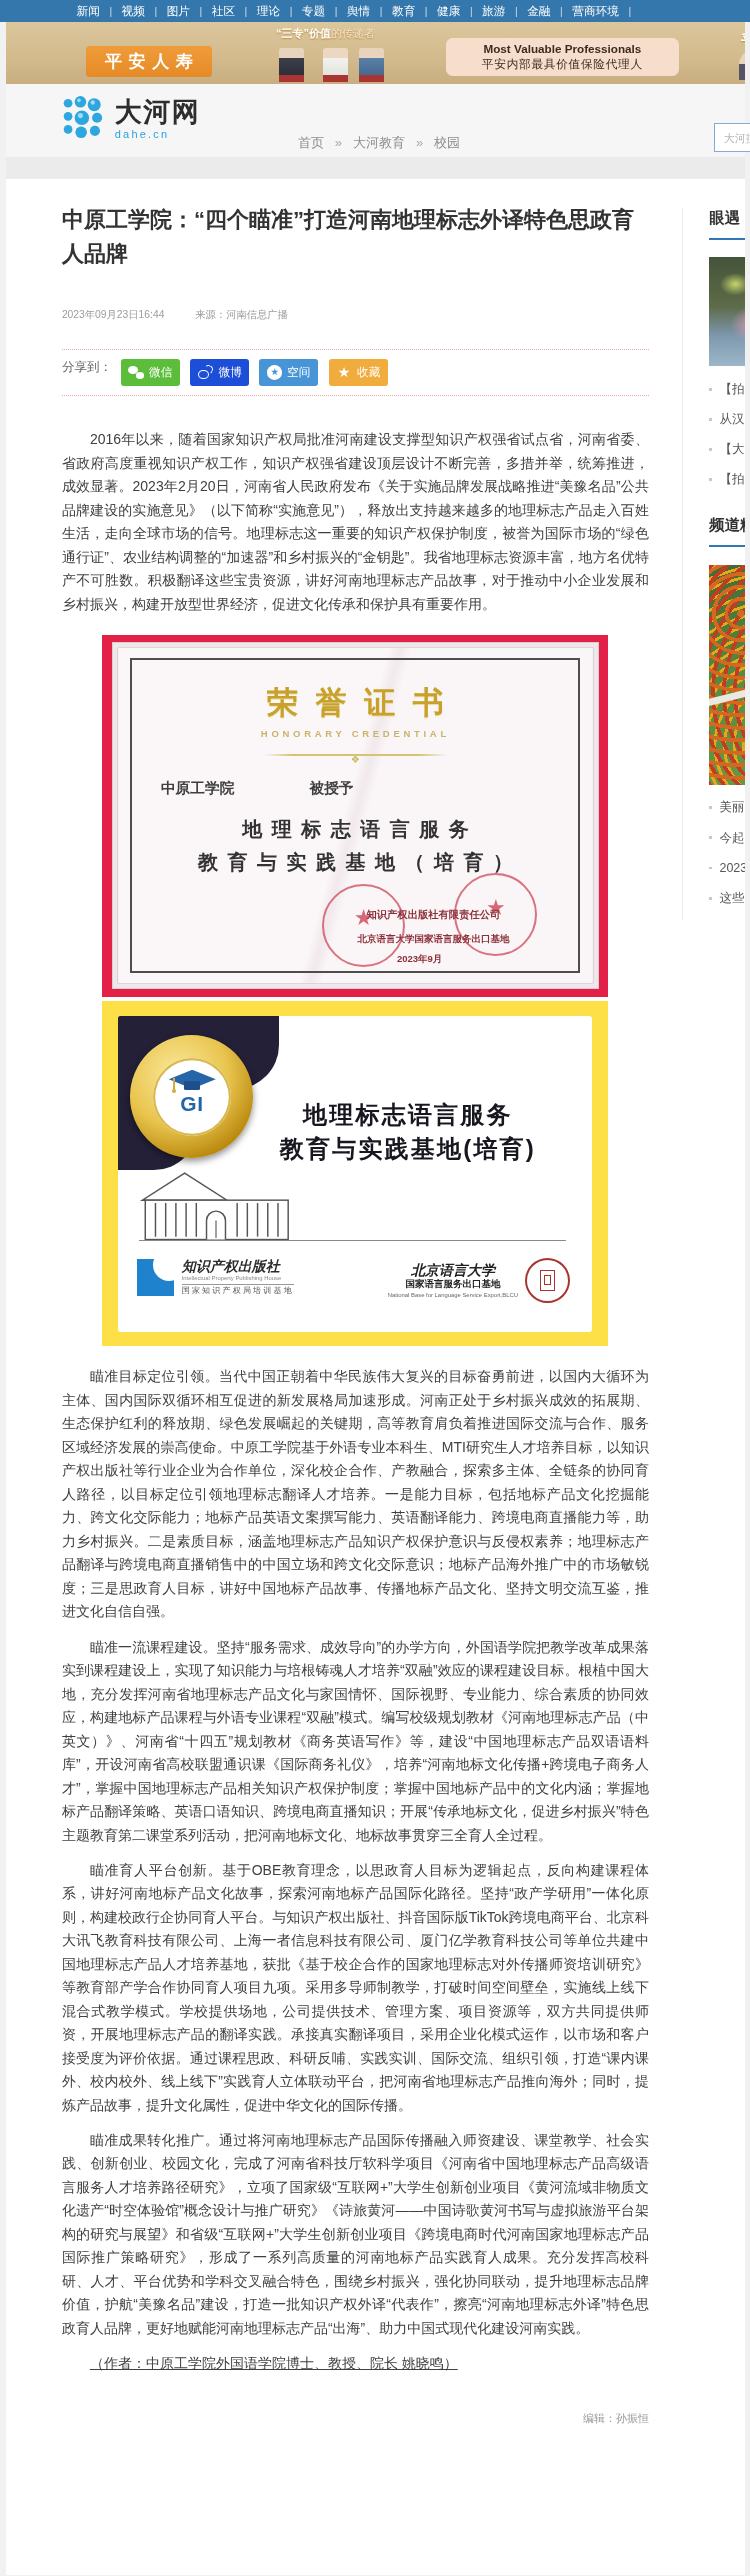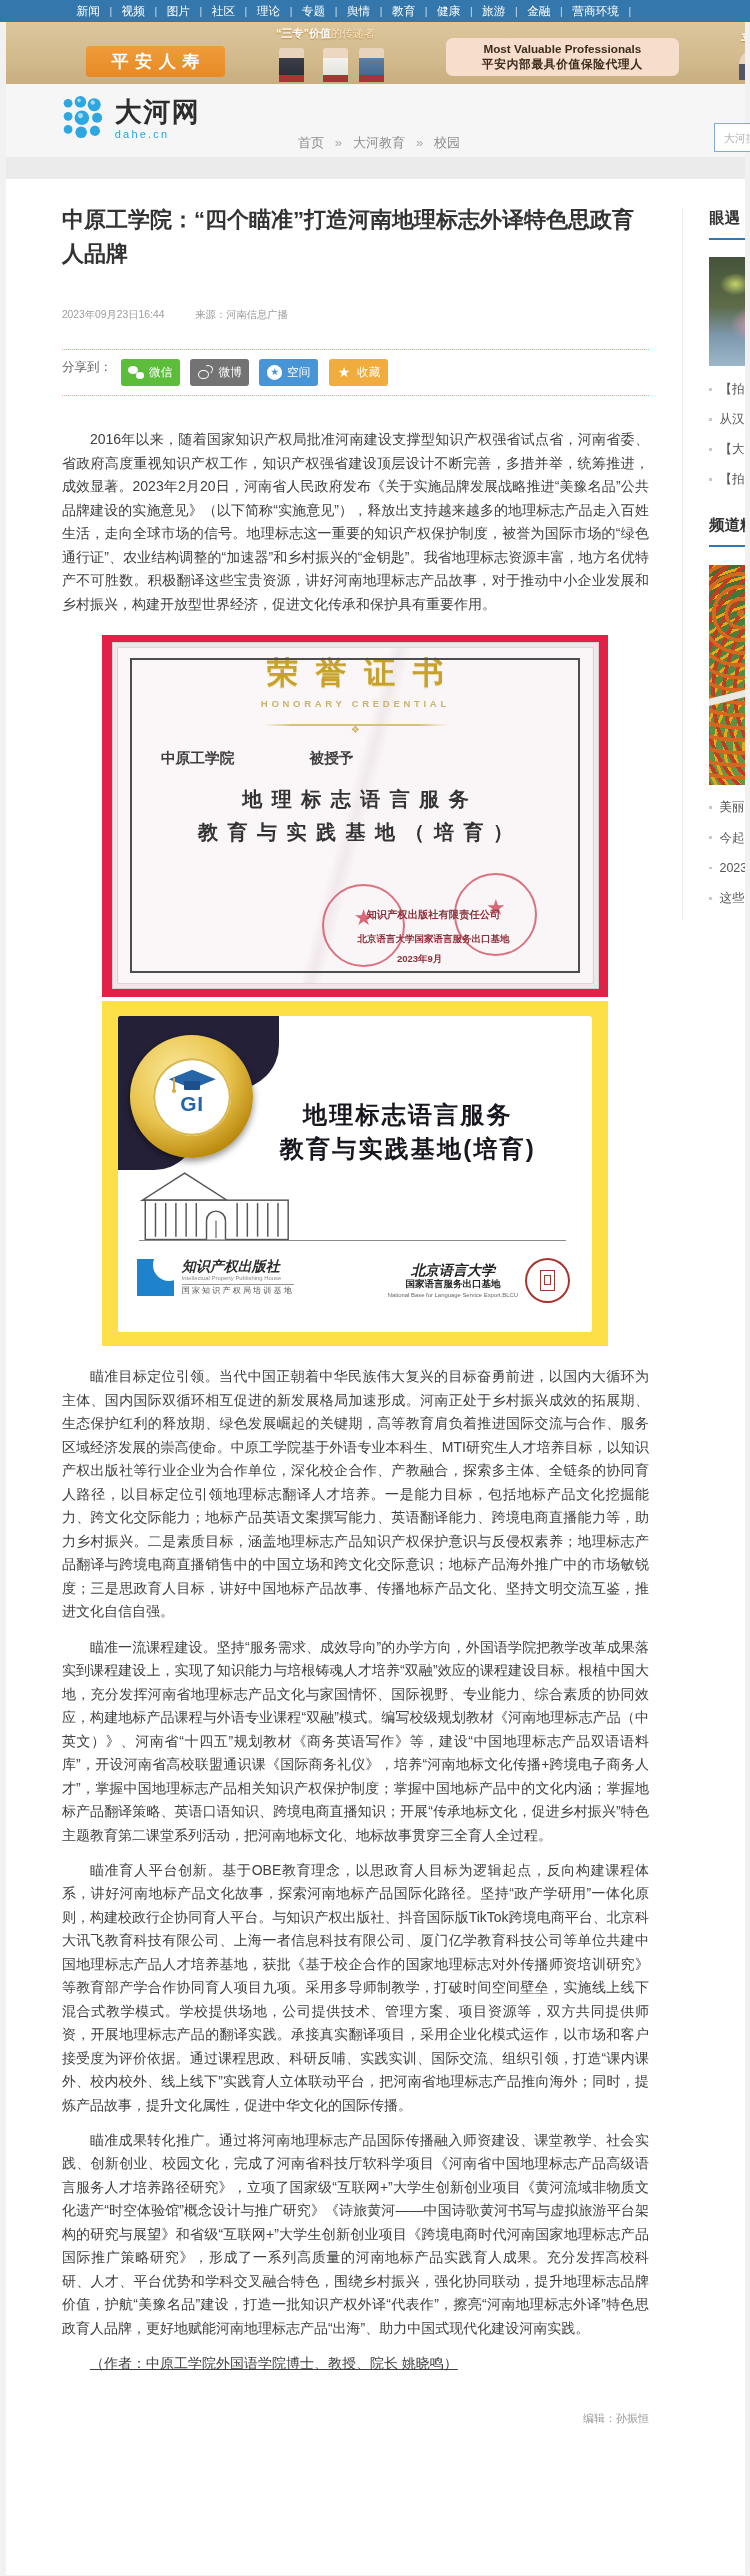--- a/index.html
+++ b/index.html
@@ -9,30 +9,30 @@
     font-family:"Liberation Sans","DejaVu Sans",sans-serif;
     -webkit-text-size-adjust:none;
   }
   
   .topnav{height:22px;background:#3477ac;display:flex;align-items:center;padding-left:67px;box-sizing:border-box;color:#fff;font-size:11.7px;white-space:nowrap;overflow:hidden;}
   .topnav .item{padding:0 9.5px;cursor:pointer;}
   .topnav .sep{color:rgba(255,255,255,.75);font-size:10.3px;}
   
   .banner{height:62px;margin:0 5.9px;position:relative;overflow:hidden;
     background:linear-gradient(180deg,#dcc69c 0%,#d2ba8d 60%,#c8ae80 100%);}
-  .banner .brand{position:absolute;left:80px;top:24px;width:139px;height:31px;background:linear-gradient(180deg,#ef9c3a,#e68a26);border-radius:3.7px;color:#fff;font-size:17px;font-weight:bold;letter-spacing:6.6px;display:flex;align-items:center;justify-content:center;text-indent:6.6px;}
+  .banner .brand{position:absolute;left:80px;top:24px;width:126px;height:31px;background:linear-gradient(180deg,#ef9c3a,#e68a26);border-radius:3.7px;color:#fff;font-size:17px;font-weight:bold;letter-spacing:6.6px;display:flex;align-items:center;justify-content:center;text-indent:6.6px;}
   .banner .slogan{position:absolute;left:270px;top:4.4px;font-size:11px;font-weight:bold;color:#fff;text-shadow:0 0.7px 1.5px #b9822f;}
   .banner .slogan .rest{color:#f3e6cf;font-weight:normal;}
   .banner .person{position:absolute;top:26.4px;width:25px;height:34px;border-radius:2.9px 2.9px 0 0;}
   .banner .p1{left:273px;background:linear-gradient(180deg,#e8d3bd 0 30%,#3c3f4a 30%,#2c2f3a 80%,#a33 80%);}
   .banner .p2{left:317px;background:linear-gradient(180deg,#ecd7c0 0 30%,#f2f2ee 30%,#e3e3de 80%,#a33 80%);}
   .banner .p3{left:353px;background:linear-gradient(180deg,#e8d3bd 0 30%,#5a7fa8 30%,#46698e 80%,#a33 80%);}
   .banner .mvp{position:absolute;left:440px;top:16px;width:233px;height:38px;background:#f7ddcb;border-radius:6.6px;display:flex;flex-direction:column;align-items:center;justify-content:center;color:#3c2c1e;}
   .banner .mvp .en{font-size:11.7px;font-weight:bold;line-height:14.7px;}
-  .banner .mvp .cn{font-size:11.7px;line-height:14.7px;letter-spacing:0.7px;font-weight:bold;}
+  .banner .mvp .cn{font-size:11.7px;line-height:14.7px;letter-spacing:0.7px;}
   .banner .rfrag{position:absolute;left:735px;top:8.8px;color:#fff;background:transparent;font-size:14.7px;font-weight:bold;text-shadow:0 0.7px 1.5px #b9822f;}
   .banner .rhead{position:absolute;left:733px;top:29px;width:22px;height:29px;border-radius:50% 50% 0 0;background:linear-gradient(180deg,#e9d4be 0 45%,#556 45%);}
   
   .siteheader{height:73px;margin:0 5.9px;background:#f6f6f6;position:relative;}
   .logo{position:absolute;left:56px;top:11.7px;display:flex;align-items:flex-start;cursor:pointer;}
   .logo .ltext{margin-left:5.9px;}
   .logo .lname{font-size:27px;font-weight:bold;color:#2d2d2d;letter-spacing:1.5px;line-height:32px;}
   .logo .ldomain{font-size:11px;color:#2aa3dd;letter-spacing:2.2px;line-height:13.2px;}
   .breadcrumb{position:absolute;left:292px;top:50px;font-size:13px;color:#8d8d8d;}
   .breadcrumb .bsep{color:#aaa;margin:0 7.3px;}
@@ -43,38 +43,38 @@
   .grayband{height:22px;margin:0 5.9px;background:#ebebeb;}
   
   .content{margin:0 5.9px;background:#fff;position:relative;height:2396px;overflow:hidden;}
   .article{position:absolute;left:56px;top:0;width:587px;}
   .article-title{padding-top:9.5px;font-size:22px;line-height:34px;font-weight:bold;color:#333;}
   .meta{margin-top:37px;font-size:10.3px;color:#9c9c9c;}
   .meta .src{margin-left:28px;}
   .share{margin-top:26.4px;border-top:0.7px dotted #f0a6a6;border-bottom:0.7px dotted #f0a6a6;padding:9.5px 0;display:flex;}
   .share-label{font-size:12.5px;color:#666;margin-right:8.8px;}
   .share-btn{height:26.4px;min-width:59px;border-radius:2.9px;color:#fff;display:flex;align-items:center;justify-content:center;gap:5.1px;font-size:11.7px;margin-right:10.3px;cursor:pointer;padding:0 7.3px;box-sizing:border-box;}
-  .btn-wechat{background:#5bbd3a;} .btn-weibo{background:#737373;}
+  .btn-wechat{background:#5bbd3a;} .btn-weibo{background:#1d4ed8;}
   .btn-qzone{background:#4795d6;} .btn-fav{background:#f0ac3c;}
   .ic{width:16px;height:14.7px;position:relative;display:inline-block;flex:none;}
   .ic-wechat::before{content:"";position:absolute;left:0;top:0.7px;width:10.3px;height:8.8px;background:#fff;border-radius:50%;}
   .ic-wechat::after{content:"";position:absolute;right:0;bottom:0.7px;width:8px;height:6.6px;background:#fff;border-radius:50%;}
   .ic-weibo::before{content:"";position:absolute;left:0.7px;bottom:0.7px;width:8.8px;height:7.3px;border:1.5px solid #fff;border-radius:50%;}
   .ic-weibo::after{content:"";position:absolute;right:0.7px;top:0;width:6.6px;height:6.6px;border:1.5px solid #fff;border-left-color:transparent;border-bottom-color:transparent;border-radius:50%;transform:rotate(12deg);}
   .ic-qzone{background:#fff;border-radius:50%;width:14.7px;height:14.7px;}
   .ic-qzone::before{content:"★";position:absolute;left:0;top:0;width:14.7px;line-height:14.7px;text-align:center;font-size:9.5px;color:#4795d6;}
   .ic-fav::before{content:"★";position:absolute;left:0;top:-0.7px;width:16px;text-align:center;font-size:14px;line-height:16px;color:#fff;}
   .body{margin-top:32px;font-size:14px;line-height:23.5px;color:#404040;text-align:justify;}
   .body p{text-indent:2em;margin:0 0 11.7px;}
   
   .figwrap{width:506px;margin:19px auto;}
   .cert{height:362px;background:#e32148;padding:7.3px 9.5px 10.3px;box-sizing:border-box;position:relative;}
   .cert-paper{height:100%;background:linear-gradient(105deg,#fbf6f7 0 48%,#f1e9ec 50%,#faf5f6 52% 100%);position:relative;border:0.7px solid #d8cfd2;box-shadow:inset 0 0 0 4.4px #efe7ea, inset 0 0 0 5.1px #cfc3c8;}
   .cert-inner{position:absolute;left:17.6px;right:17.6px;top:14.7px;bottom:14.7px;border:2.2px double #4d4d4d;background:transparent;}
-  .cert-title{margin-top:18px;text-align:center;font-family:"DejaVu Serif","Liberation Serif",serif;font-size:31px;font-weight:bold;color:#c7a12c;letter-spacing:17.6px;text-indent:17.6px;text-shadow:0 0.7px 0.7px #e9dca0;}
+  .cert-title{margin-top:48px;text-align:center;font-family:"DejaVu Serif","Liberation Serif",serif;font-size:31px;font-weight:bold;color:#c7a12c;letter-spacing:17.6px;text-indent:17.6px;text-shadow:0 0.7px 0.7px #e9dca0;}
   .cert-sub{text-align:center;font-size:9.5px;font-weight:bold;color:#c9b469;letter-spacing:3.7px;margin-top:7.3px;}
   .cert-orn{width:183px;height:1.5px;background:linear-gradient(90deg,transparent,#d6c475 15% 85%,transparent);margin:8.8px auto 0;position:relative;}
   .cert-orn::after{content:"❖";position:absolute;left:50%;top:-6.6px;transform:translateX(-50%);color:#cdbb61;font-size:10.3px;background:transparent;}
   .cert-row{margin:20.5px 0 0 48px;font-family:"DejaVu Serif","Liberation Serif",serif;font-size:14.7px;font-weight:bold;color:#3f3f3f;}
   .cert-row .conf{margin-left:70px;}
   .cert-award{text-align:center;font-family:"DejaVu Serif","Liberation Serif",serif;font-weight:bold;color:#333;font-size:20px;letter-spacing:9.5px;margin-top:17.6px;text-indent:9.5px;}
   .cert-award.l2{margin-top:10.3px;}
   .stamps{position:absolute;right:40px;bottom:13.2px;width:249px;height:110px;}
   .stamp-circle{position:absolute;border:2.2px solid rgba(198,44,66,.65);border-radius:50%;width:79px;height:79px;}
   .stamp-circle::before{content:"★";position:absolute;left:0;right:0;top:20.5px;text-align:center;font-size:22px;color:rgba(198,44,66,.7);}

